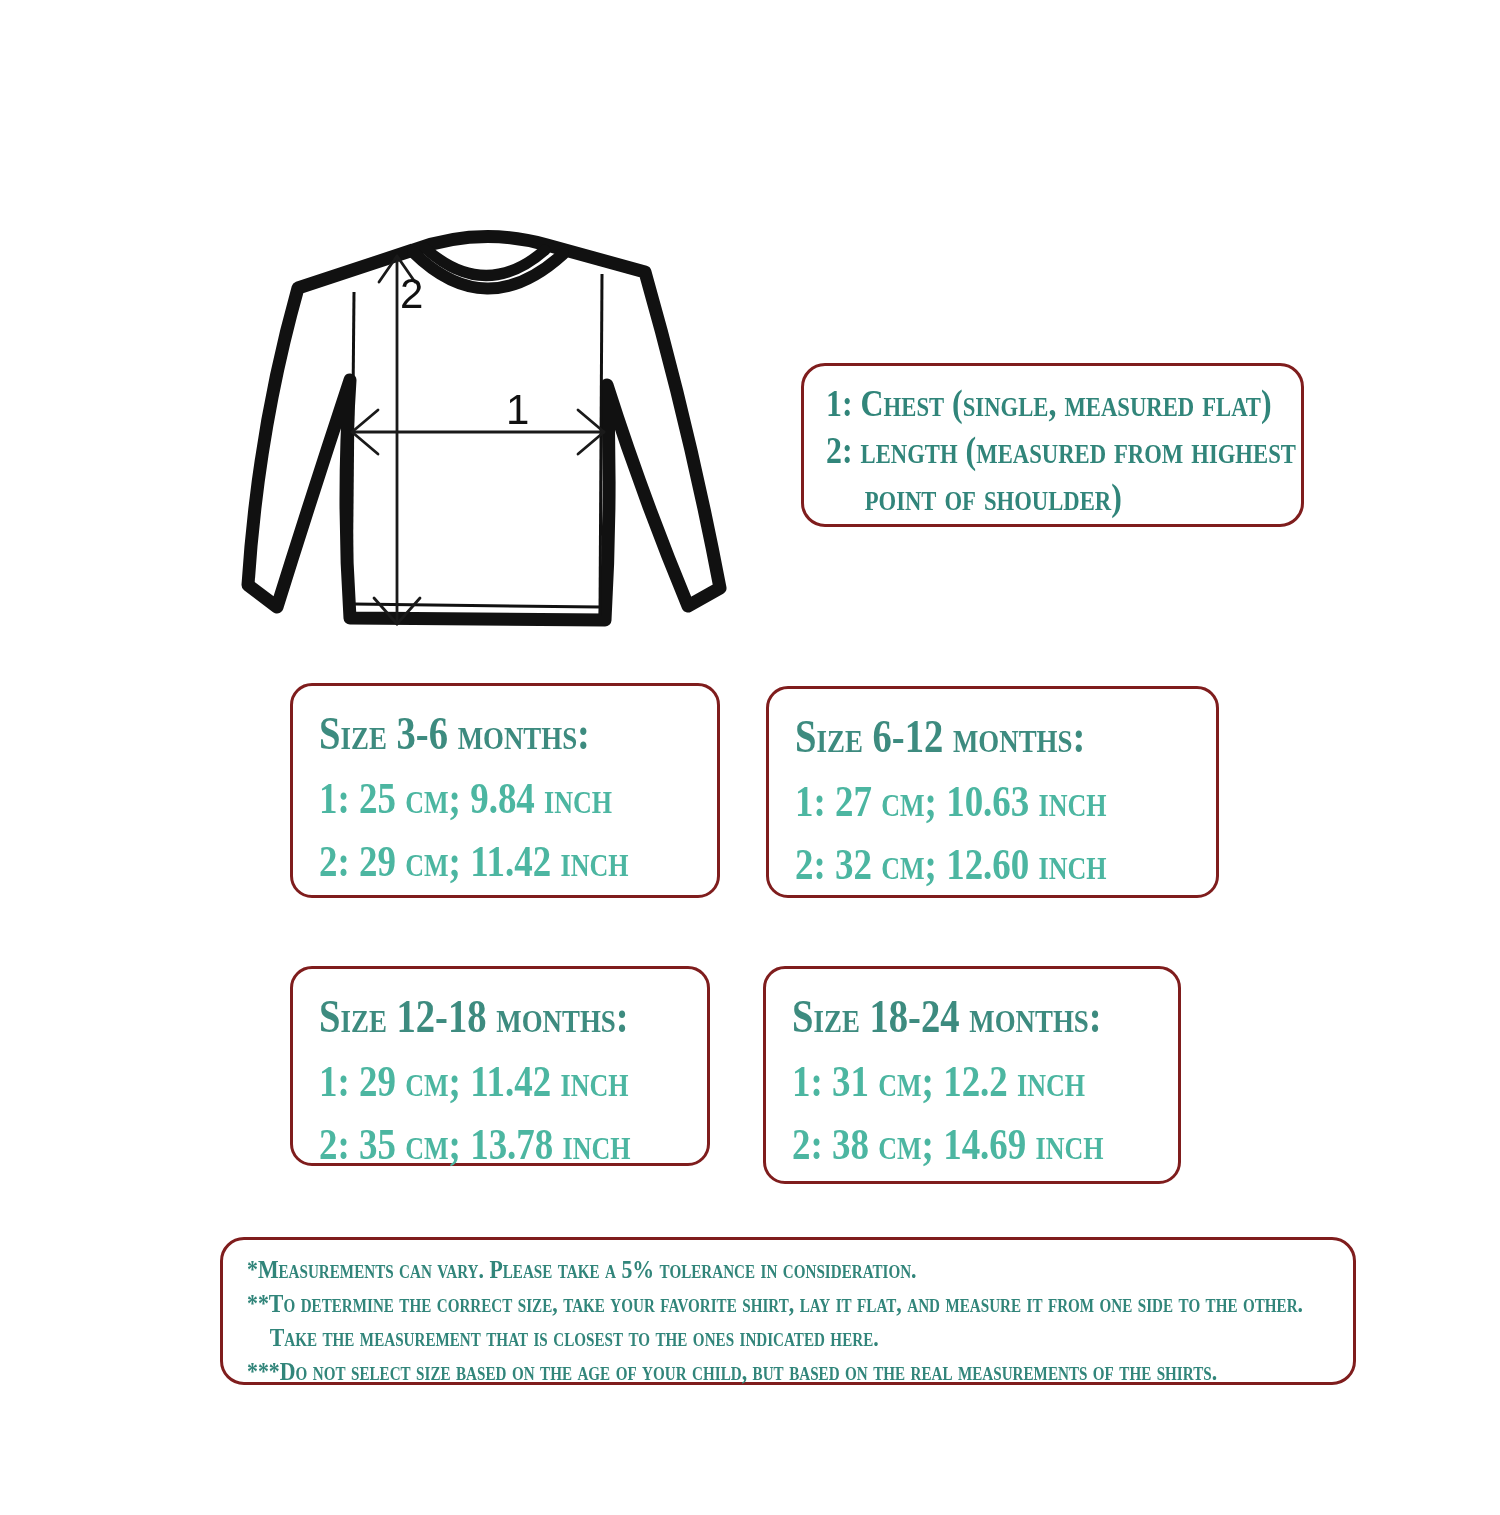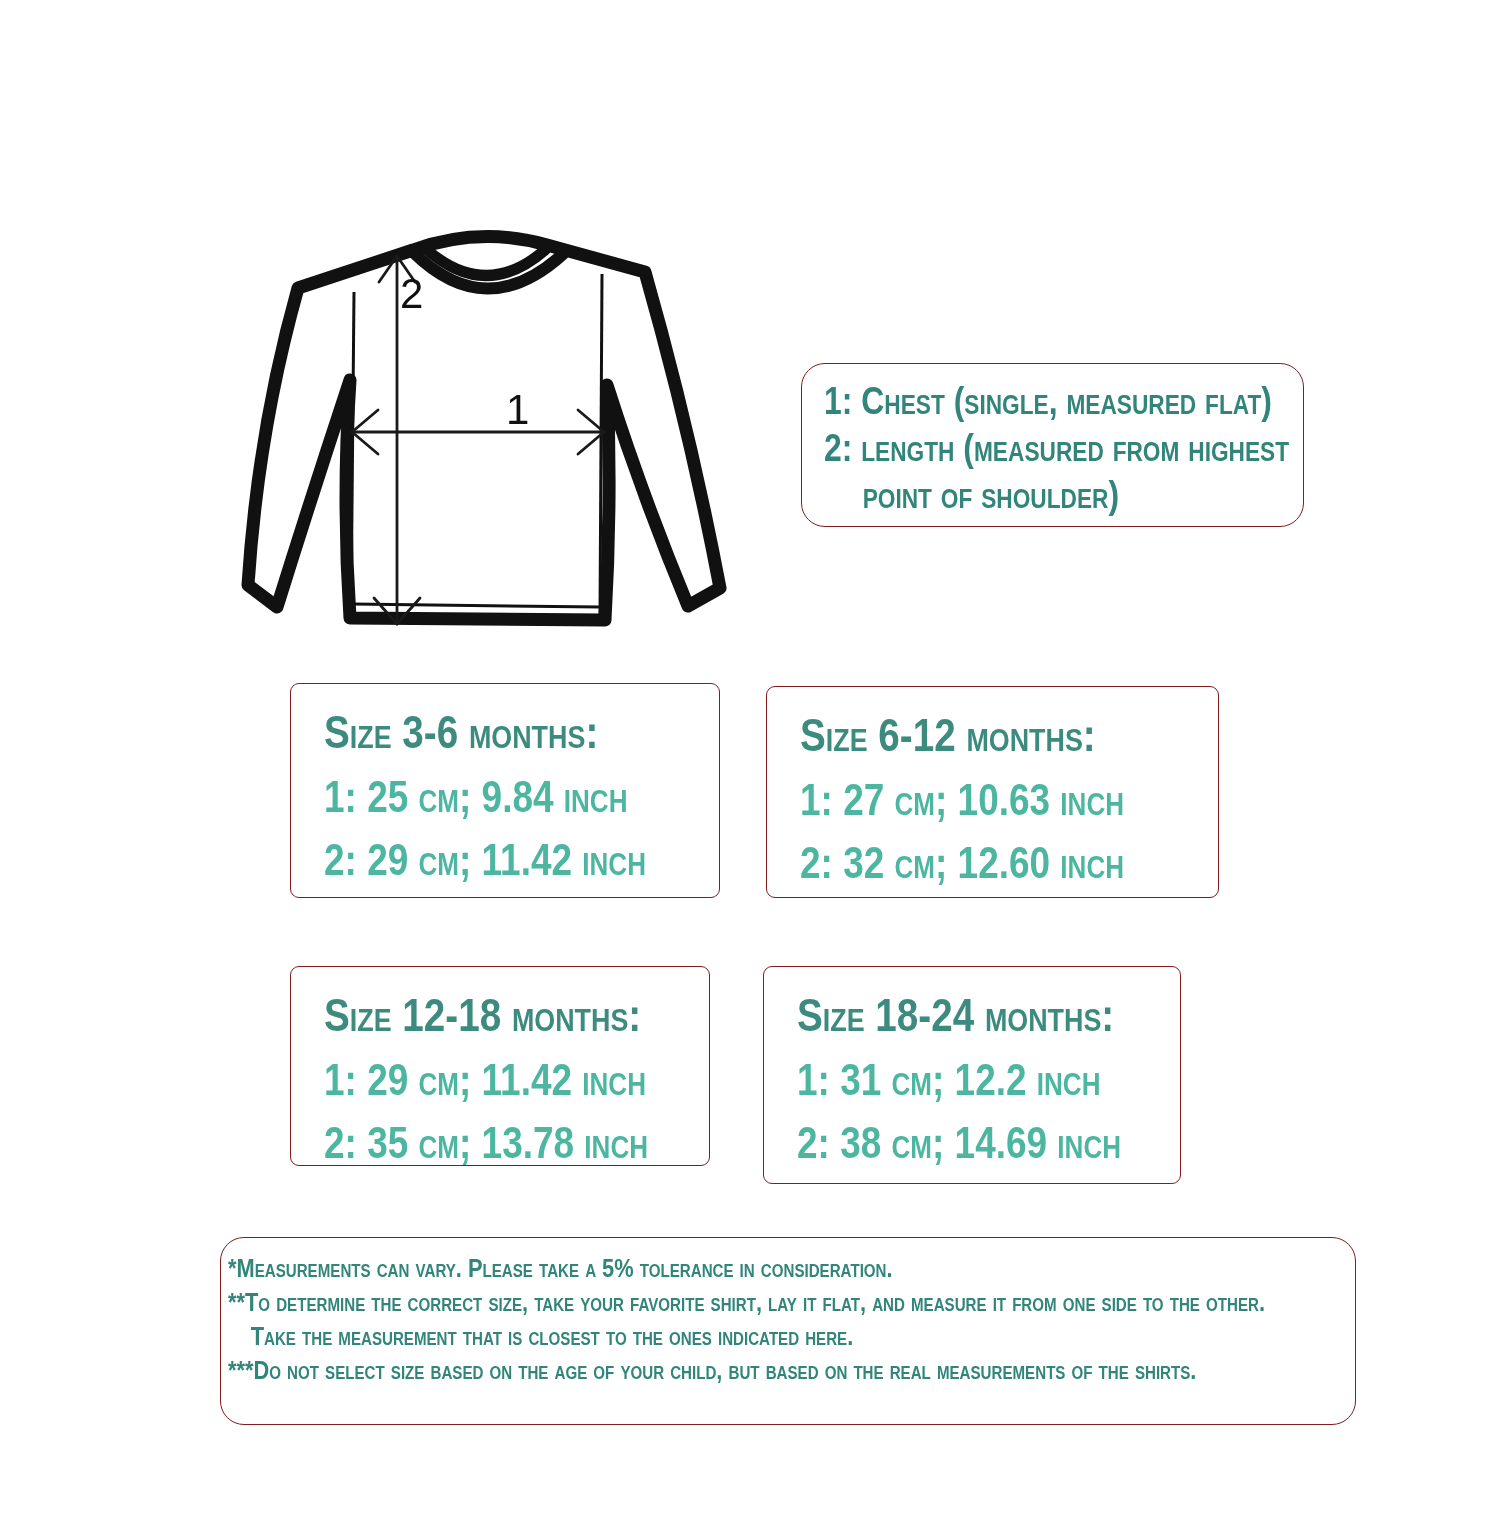--- a/index.html
+++ b/index.html
@@ -6,59 +6,60 @@
   .page{
     position:relative;
     width:1500px;height:1515px;
     background:#ffffff;
     font-family:"Liberation Sans","DejaVu Sans",sans-serif;
     overflow:hidden;
   }
   .box{
     position:absolute;
     background:#ffffff;
-    border:1px solid #7f1d1d;
+    border:3px solid #7f1d1d;
     box-sizing:border-box;
+    font-family:Liberation Serif, serif;
   }
   
   .c{
     font-variant:small-caps;
     font-variant-caps:small-caps;
     transform:scaleX(0.84);
     transform-origin:0 0;
     white-space:nowrap;
   }
   
   .legend{
     left:801px;top:363px;width:503px;height:164px;
     border-radius:24px;
     padding:14px 10px 0 22px;
     color:#31857A;
   }
   .lline{font-size:38px;line-height:47px;font-weight:bold;}
   .lline.indent{padding-left:46px;}
   
-  .card{border-radius:9px;padding:18px 10px 0 33px;}
+  .card{border-radius:22px;padding:18px 10px 0 26px;}
   .s1{left:290px;top:683px;width:430px;height:215px;}
   .s2{left:766px;top:686px;width:453px;height:212px;}
   .s3{left:290px;top:966px;width:420px;height:200px;}
   .s4{left:763px;top:966px;width:418px;height:218px;}
   .card-title{
     font-size:46px;line-height:60px;font-weight:bold;
     color:#3D8B7F;margin-bottom:3px;
   }
   .card-line{
     font-size:44px;line-height:63px;font-weight:bold;
     color:#4CB6A1;
   }
   
   .notes{
-    left:220px;top:1237px;width:1136px;height:188px;
+    left:220px;top:1237px;width:1136px;height:148px;
     border-radius:24px;
-    padding:13px 8px 0 7px;
+    padding:13px 8px 0 24px;
     color:#31857A;
   }
   .note{font-size:26px;line-height:34px;font-weight:bold;}
   .note.indent2{padding-left:27px;}
   
   .shirt{position:absolute;left:230px;top:200px;width:500px;height:460px;}
   .mlabel{
     font-family:"Liberation Sans","DejaVu Sans",sans-serif;
     font-size:42px;fill:#111111;
   }

